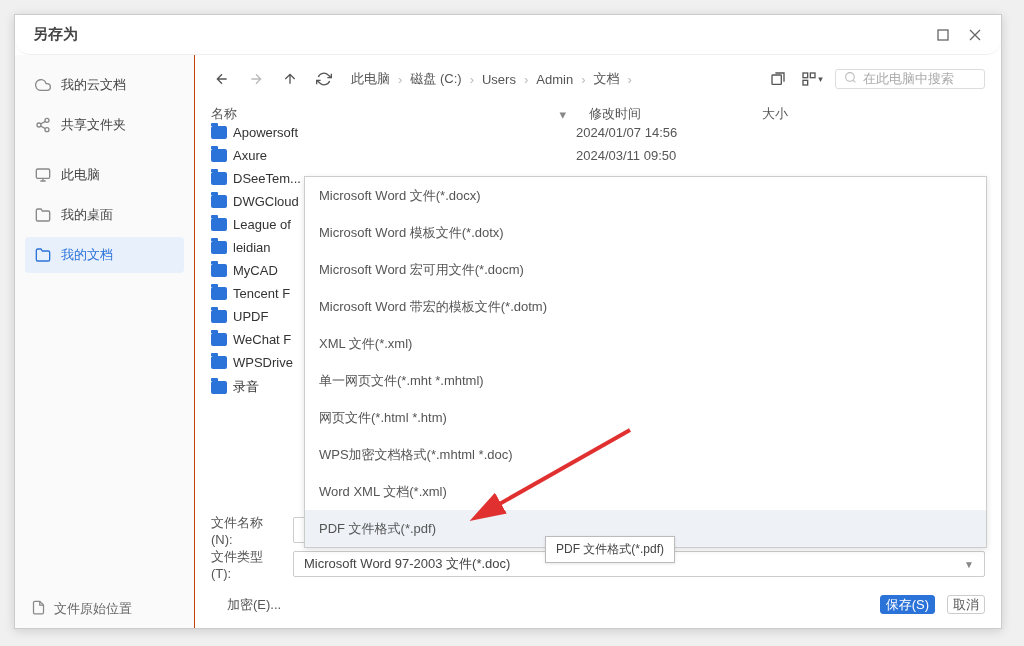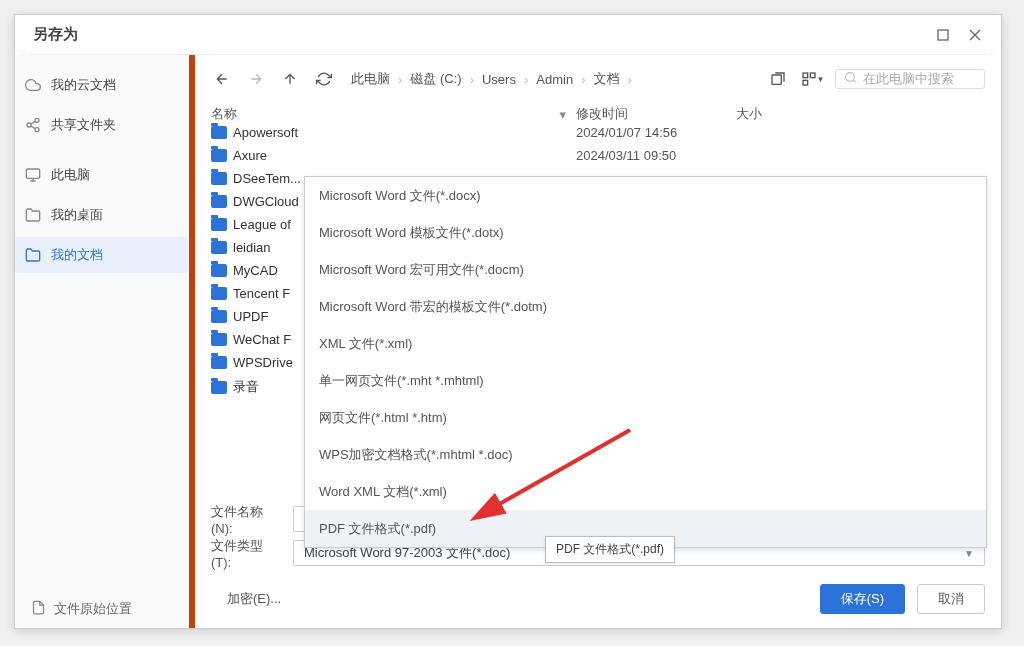--- a/index.html
+++ b/index.html
@@ -2,34 +2,34 @@
 <html><head>
   <meta charset="utf-8">
   <style>
     * { margin: 0; padding: 0; box-sizing: border-box; font-family: "Microsoft YaHei", "Segoe UI", Arial, sans-serif; font-size: 13px; }
     body { background: #f0f0f0; width: 1024px; height: 646px; overflow: hidden; position: relative; }
     .dialog { position: absolute; left: 14px; top: 14px; width: 988px; height: 615px; background: #fff; border: 1px solid #ccc; box-shadow: 0 2px 10px rgba(0,0,0,0.15); display: flex; flex-direction: column; }
     .titlebar { height: 40px; display: flex; align-items: center; padding: 0 10px 0 18px; border-bottom: 1px solid #eee; border-radius: 15px; }
     .titlebar .title { font-size: 15px; font-weight: 600; color: #444; flex: 1; }
     .winbtn { width: 32px; height: 32px; display: flex; align-items: center; justify-content: center; color: #666; cursor: pointer; }
     .body { flex: 1; display: flex; overflow: hidden; }
-    .sidebar { width: 180px; background: #fafafa; padding: 12px 0; border-right: 6px solid #c2410c; }
+    .sidebar { width: 180px; background: #fafafa; padding: 12px 10px; border-right: 1px solid #c2410c; }
     .side-item { height: 36px; display: flex; align-items: center; padding: 0 10px; color: #444; gap: 10px; border-radius: 4px; cursor: pointer; margin-bottom: 4px; }
     .side-item.active { background: #e8f0fb; color: #2b73d9; }
     .side-item .icn { width: 16px; height: 16px; display: inline-flex; align-items: center; justify-content: center; color: #888; }
     .side-item.active .icn { color: #2b73d9; }
     .main { flex: 1; display: flex; flex-direction: column; position: relative; }
     .toolbar { height: 40px; display: flex; align-items: center; gap: 12px; padding: 0 16px; margin-top: 4px; }
     .navbtn { width: 22px; height: 22px; display: flex; align-items: center; justify-content: center; color: #555; cursor: pointer; }
     .breadcrumb { display: flex; align-items: center; flex: 1; gap: 2px; color: #555; }
     .crumb { padding: 2px 4px; cursor: pointer; }
     .sep { color: #bbb; padding: 0 2px; }
     .toolicons { display: flex; gap: 12px; align-items: center; }
     .searchbox { border: 1px solid #ddd; border-radius: 3px; height: 20px; width: 150px; display: flex; align-items: center; padding: 0 8px; gap: 6px; color: #aaa; }
-    .columns { display: flex; padding: 6px 16px 2px; color: #555; font-size: 13px; }
+    .columns { display: flex; padding: 6px 16px 2px; color: #555; font-size: 13px; gap: 13px; }
     .col-name { width: 365px; display: flex; align-items: center; justify-content: space-between; padding-right: 10px;}
     .col-date { width: 160px; }
     .col-size { width: 80px; }
     .filelist { padding: 0 16px; flex: 1; position: relative; }
     .frow { height: 23px; display: flex; align-items: flex-start; }
     .frow .fname { width: 365px; display: flex; align-items: center; gap: 6px; color: #333; }
     .frow .fdate { width: 160px; color: #555; }
     .folder-icn { width: 16px; height: 13px; background: #2b73d9; border-radius: 2px; position: relative; }
     .folder-icn::before { content: ''; position: absolute; top: -3px; left: 0; width: 7px; height: 3px; background: #2b73d9; border-radius: 1px 1px 0 0; }
     .dropdown { position: absolute; left: 304px; top: 176px; width: 683px; background: #fff; border: 1px solid #ccc; box-shadow: 0 2px 6px rgba(0,0,0,0.12); z-index: 10; }
@@ -38,21 +38,21 @@
     .tooltip { position: absolute; left: 545px; top: 536px; background: #fff; border: 1px solid #bbb; padding: 4px 10px; font-size: 12px; color: #444; z-index: 12; box-shadow: 0 1px 3px rgba(0,0,0,0.1);}
     .bottom-fields { padding: 6px 16px; }
     .fld { display: flex; align-items: center; height: 34px; gap: 10px; }
     .fld-label { width: 72px; color: #555; }
     .fld-input { flex: 1; height: 26px; border: 1px solid #ccc; border-radius: 2px; padding: 0 10px; display: flex; align-items: center; justify-content: space-between; color: #444; cursor: pointer; }
     .chev { color: #888; font-size: 10px; }
     .footer { display: flex; align-items: center; padding: 8px 16px 14px; gap: 12px; }
     .footer-left { display: flex; align-items: center; gap: 8px; color: #666; }
     .spacer { flex: 1; }
     .encrypt { color: #555; padding-left: 16px;}
-    .btn { height: 30px; padding: 0 20px; border-radius: 3px; cursor: pointer; display: flex; align-items: center; font-size: 13px; }
+    .btn { height: 19px; padding: 0 5px; border-radius: 3px; cursor: pointer; display: flex; align-items: center; font-size: 13px; }
     .btn-primary { background: #2b73d9; color: #fff; border: 1px solid #2b73d9; }
     .btn-default { background: #fff; color: #555; border: 1px solid #ccc; }
     .arrow-annotation { position: absolute; left: 460px; top: 420px; z-index: 11; pointer-events: none; }
   </style>
 </head>
 <body>
 
 <div class="dialog">
   <div class="titlebar">
     <span class="title">另存为</span>

